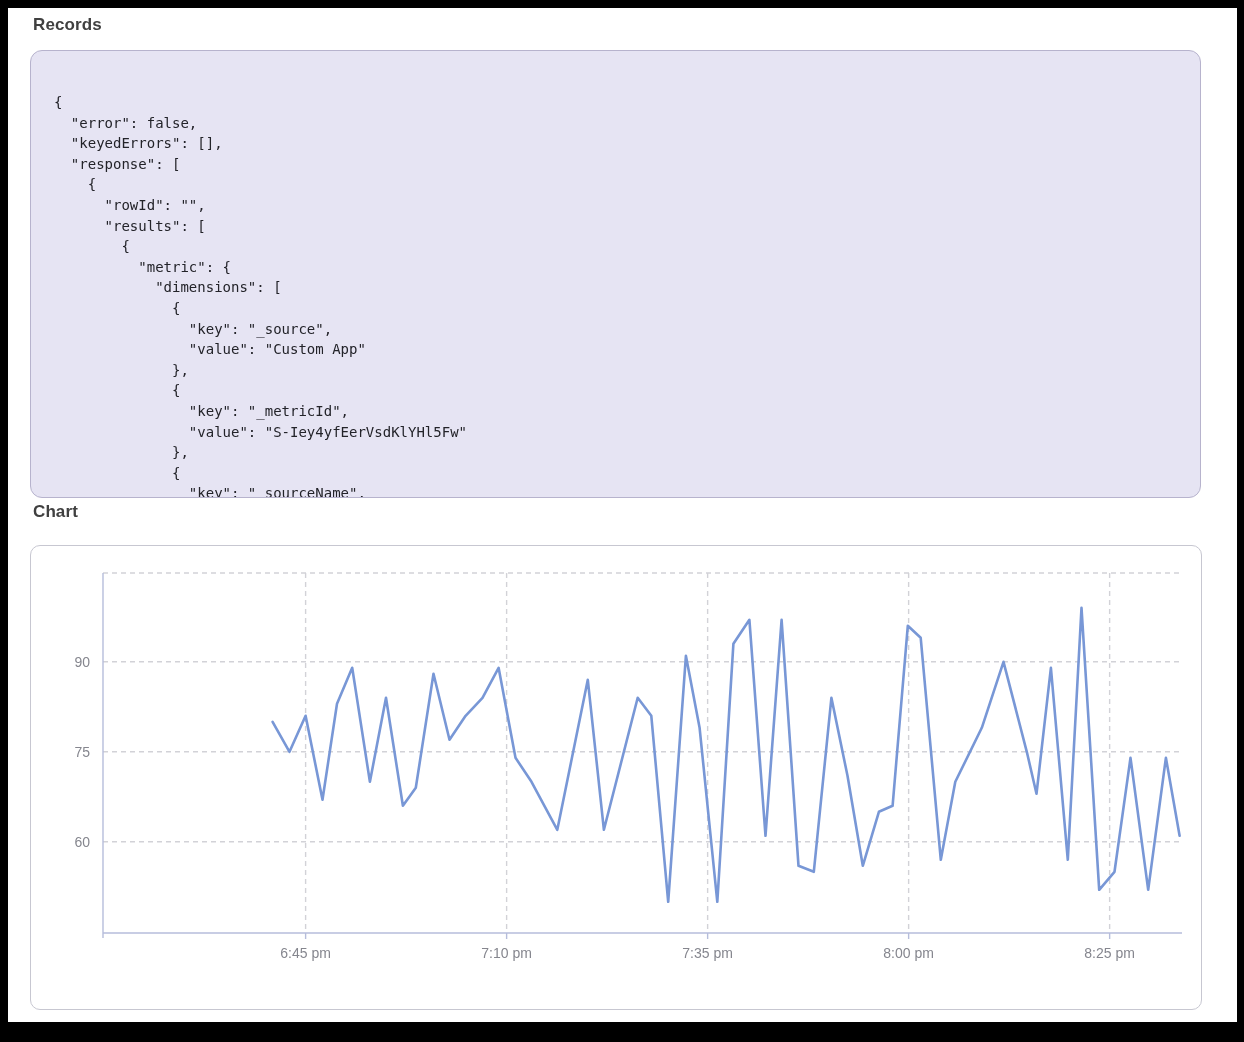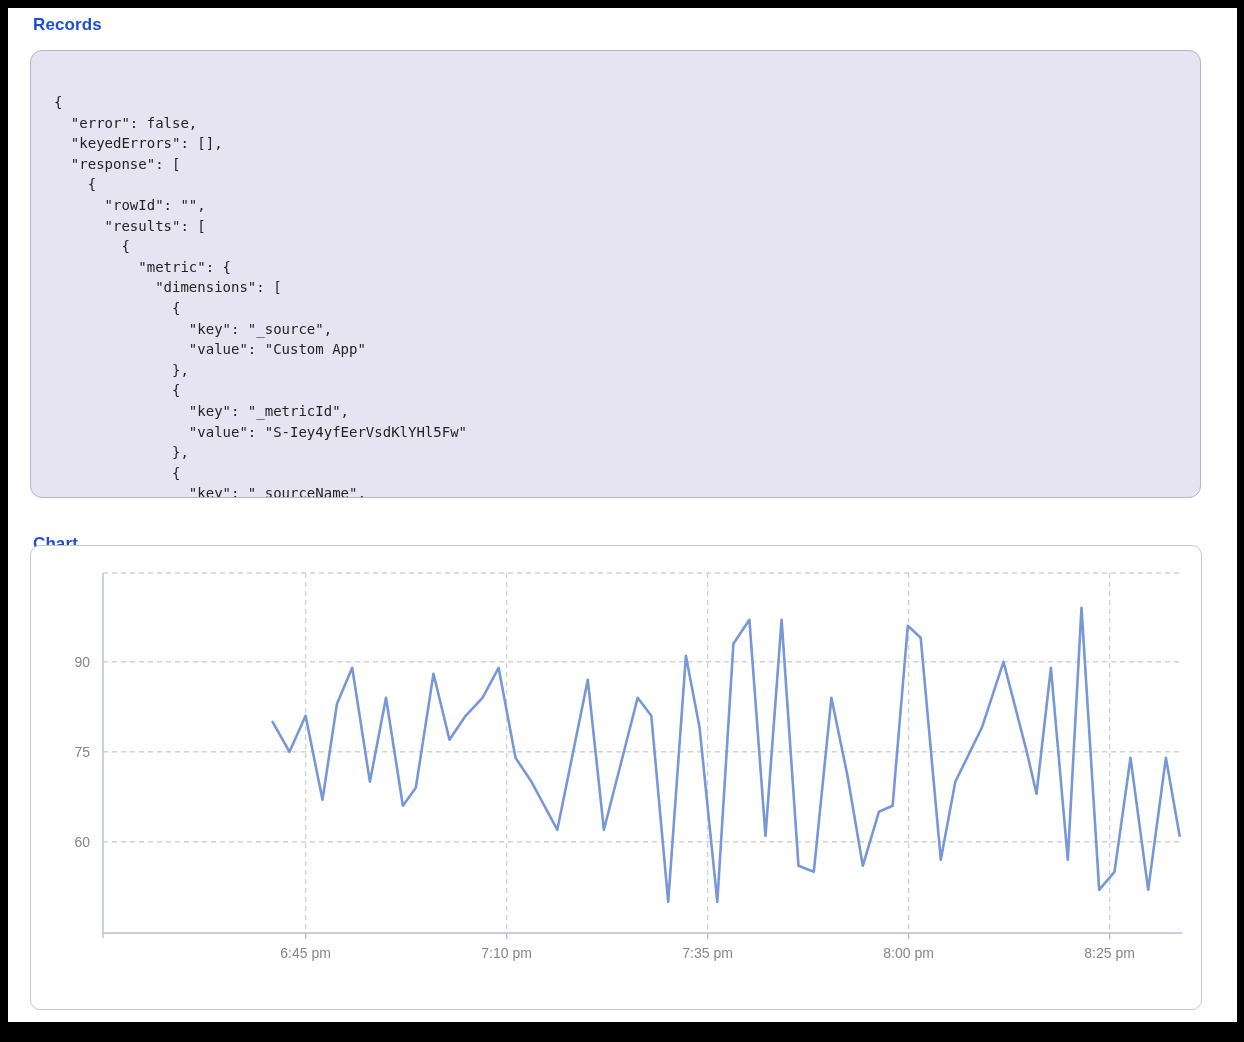--- a/index.html
+++ b/index.html
@@ -15,25 +15,25 @@
     position: absolute;
     left: 8px; top: 8px;
     width: 1229px; height: 1014px;
     background: #ffffff;
   }
   .section-heading {
     position: absolute;
     left: 25px;
     font-size: 17px;
     font-weight: 700;
-    color: #1d4ed8;
+    color: #404040;
     letter-spacing: 0.1px;
   }
   #records-heading { top: 7px; }
-  #chart-heading { top: 526px; }
+  #chart-heading { top: 494px; }
   .code-block {
     position: absolute;
     left: 22px; top: 42px;
     width: 1171px; height: 448px;
     background: #e6e4f3;
     border: 1px solid #b7b3cd;
     border-radius: 12px;
     overflow: hidden;
   }
   .code-block pre {

